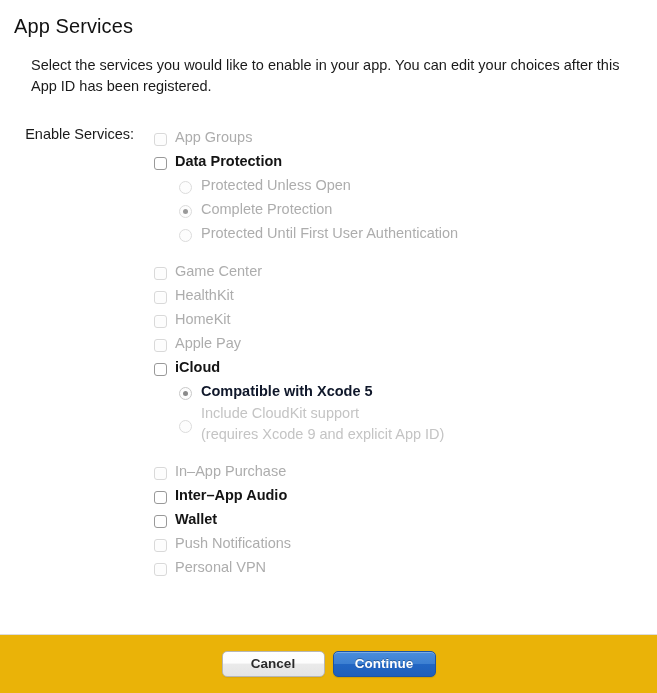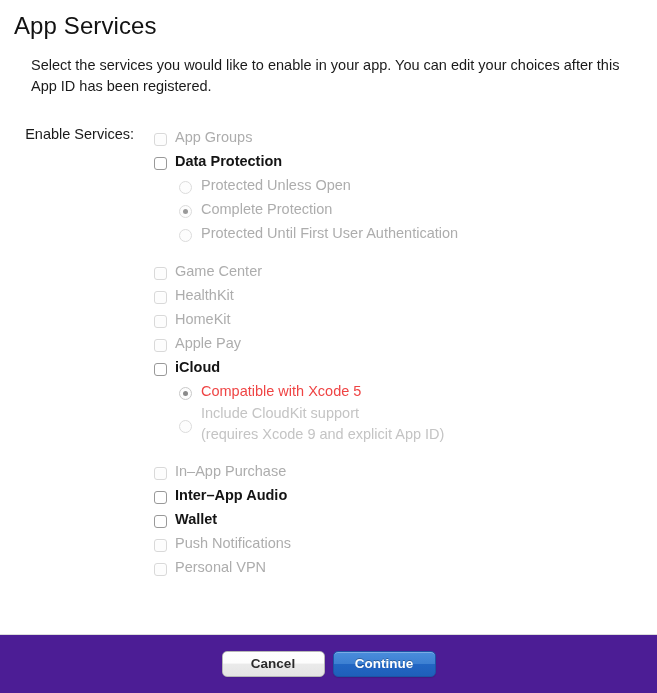--- a/index.html
+++ b/index.html
@@ -23,21 +23,21 @@
     width: 657px;
     height: 693px;
     box-sizing: border-box;
   }
 
   .content {
     padding: 14px 14px 0 14px;
   }
 
   .page-title {
-    font-size: 24px;
+    font-size: 20px;
     font-weight: 400;
     color: #121212;
     margin: 0 0 7px 0;
     letter-spacing: 0.1px;
     line-height: 24px;
   }
 
   .page-desc {
     font-size: 14.5px;
     color: #1a1a1a;
@@ -127,39 +127,39 @@
     font-size: 14.5px;
     line-height: 21px;
     color: #adadad;
     white-space: nowrap;
   }
   .opt-label.enabled {
     color: #141414;
     font-weight: 700;
   }
   .opt-label.sub-enabled {
-    color: #ef4444;
-    font-weight: 400;
+    color: #0f172a;
+    font-weight: 700;
   }
   .opt-label.faint { color: #c4c4c4; }
 
   .opt-label .note {
     display: block;
     color: #c4c4c4;
     font-weight: 400;
   }
 
   
   .footer {
     position: absolute;
     left: 0;
     bottom: 0;
     width: 657px;
     height: 59px;
-    background: #4c1d95;
+    background: #eab308;
     border-top: 1px solid #dcdcdc;
     box-sizing: border-box;
     display: flex;
     align-items: center;
     justify-content: center;
     gap: 8px;
   }
 
   .btn {
     font-family: "Liberation Sans", sans-serif;

